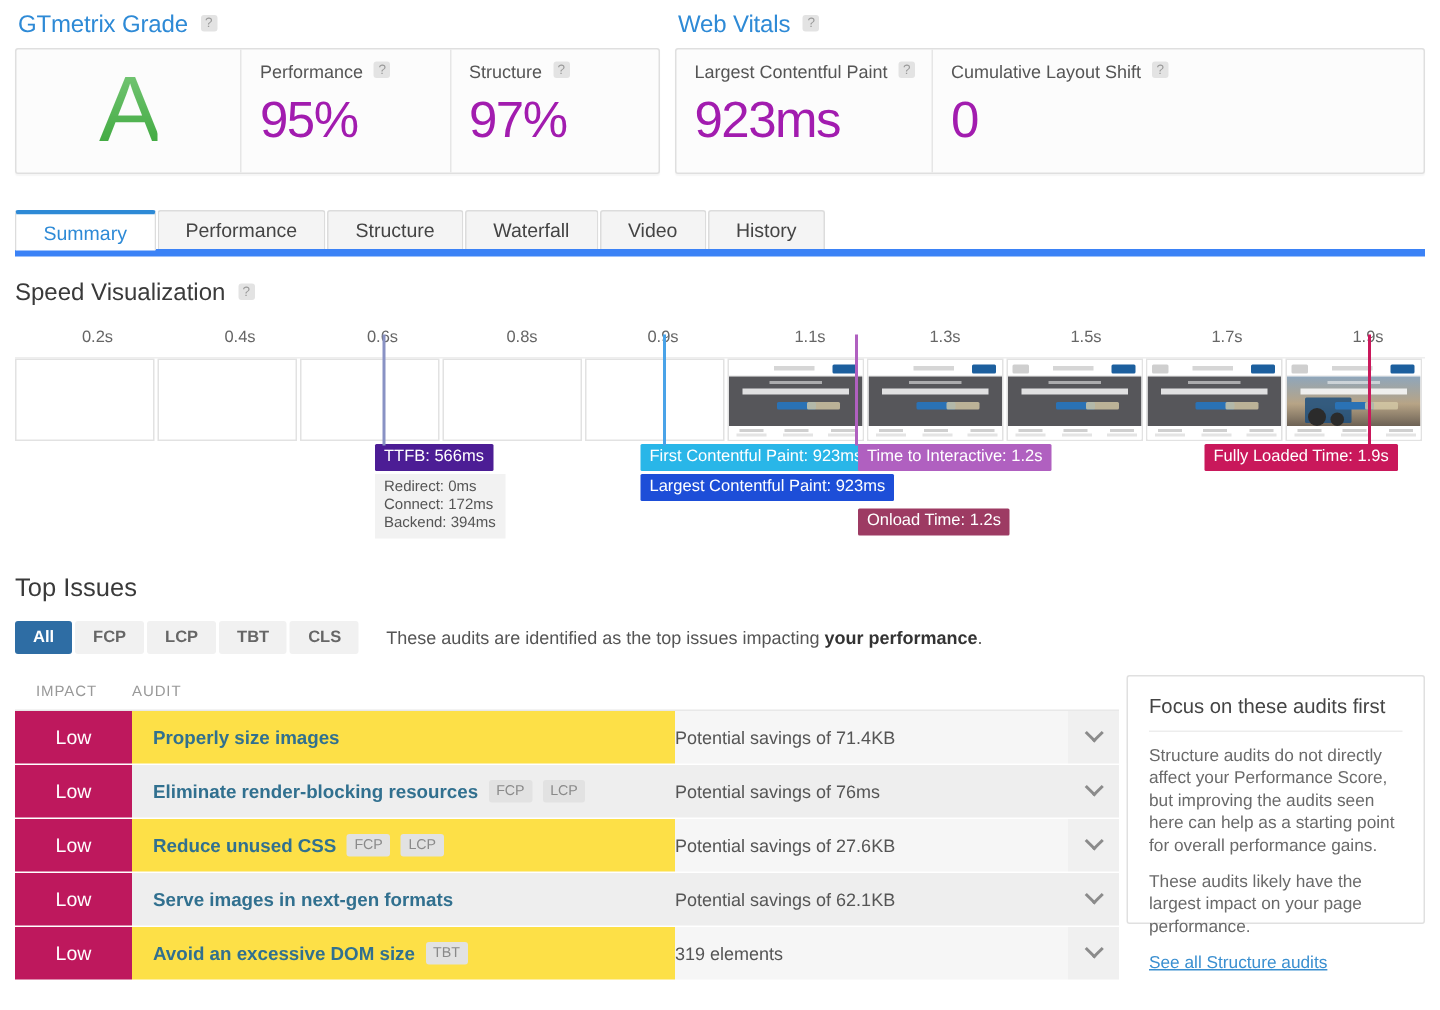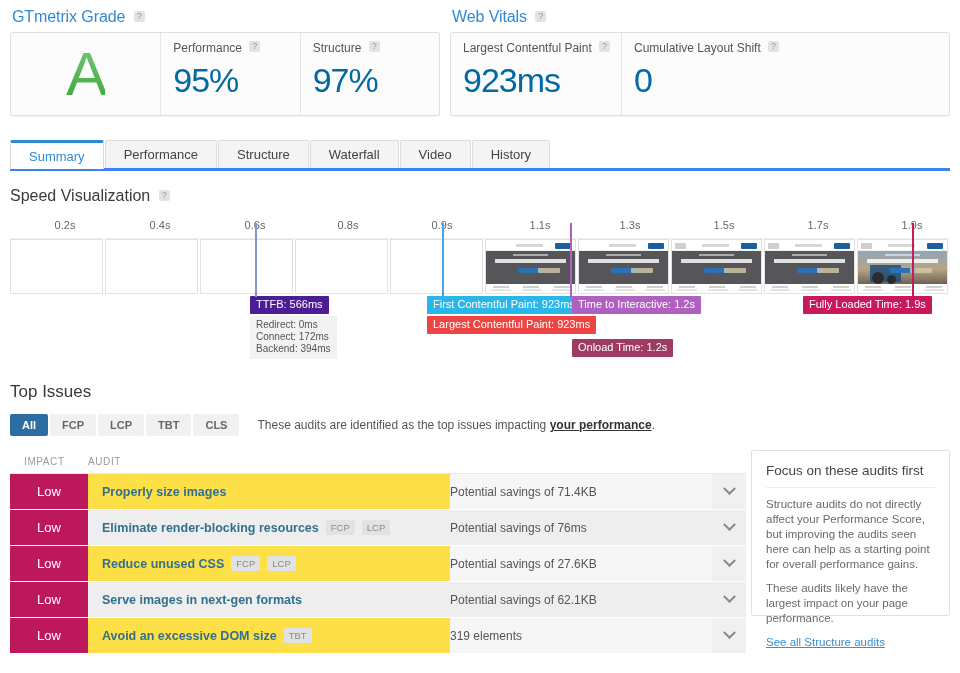--- a/index.html
+++ b/index.html
@@ -33,39 +33,39 @@
   .card-row {
     display: flex; border: 1px solid #dfdfdf; background: #fcfcfc;
     border-radius: 2px; height: 84px; box-shadow: 0 1px 1px rgba(0,0,0,.04);
   }
   .cell { border-left: 1px solid #e6e6e6; padding: 8px 12px; position: relative; }
   .cell:first-child { border-left: none; }
   .cell-label {
     font-size: 12px; color: #555; white-space: nowrap;
   }
   .cell-value {
-    font-size: 34px; color: #0369a1; font-weight: normal;
+    font-size: 34px; color: #a21caf; font-weight: normal;
     line-height: 50px; letter-spacing: -1px;
   }
   .grade-cell {
     width: 150px; display: flex; align-items: center; justify-content: center;
   }
   .grade-letter {
     font-size: 62px; line-height: 66px; font-weight: normal;
     background: linear-gradient(180deg, #7bc97b 0%, #36a436 100%);
     -webkit-background-clip: text; background-clip: text; color: transparent;
     letter-spacing: -2px;
   }
   .grade-sub { width: 140px; }
   .vital-cell { width: 170px; }
 
   
   .tabs {
     display: flex; margin: 24px 10px 0 10px;
-    border-bottom: 3px solid #3b82f6; height: 31px; align-items: stretch;
+    border-bottom: 5px solid #3b82f6; height: 31px; align-items: stretch;
   }
   .tab {
     padding: 0 18px; display: flex; align-items: center; font-size: 13px;
     color: #444; background: #f4f4f4; border: 1px solid #dcdcdc;
     border-bottom: none; margin-right: 1px; border-radius: 2px 2px 0 0;
     position: relative; top: 0; cursor: pointer;
   }
   .tab.active {
     background: #ffffff; color: #2e8ad6; border-top: 3px solid #2e8ad6;
     margin-bottom: -1px; padding-top: 0;
@@ -168,21 +168,21 @@
 
   
   .issues-title { font-size: 17px; color: #3a3a3a; margin: 18px 0 0 10px; font-weight: normal; }
   .filters { display: flex; align-items: center; margin: 12px 0 0 10px; }
   .filter {
     font-size: 11px; padding: 5px 12px; background: #f1f1f1; color: #666;
     margin-right: 2px; border-radius: 2px; cursor: pointer; font-weight: bold;
   }
   .filter.active { background: #2e6da4; color: #fff; }
   .filter-note { font-size: 12px; color: #555; margin-left: 16px; }
-  .filter-note b { color: #333; text-decoration: underline; }
+  .filter-note b { color: #333; }
 
   .issues-wrap { display: flex; margin: 14px 10px 0 10px; gap: 5px; }
   .table { flex: 0 0 736px; }
   .thead { display: flex; font-size: 10px; color: #999; letter-spacing: .6px; padding: 6px 0 6px 0; border-bottom: 1px solid #e8e8e8; }
   .th-impact { width: 78px; padding-left: 14px; }
   .th-audit { }
   .row { display: flex; align-items: stretch; height: 35px; margin-bottom: 1px; }
   .row.alt .audit-cell, .row.alt .save-cell, .row.alt .chev-cell { background: #eeeeee; }
   .impact {
     width: 78px; background: #be185d; color: #fff; display: flex;
@@ -419,21 +419,21 @@
           </div>
         </div>
         <div class="vline" style="left: 245px; background: rgb(137, 146, 196); height: 74px;"></div>
         <div class="vline" style="left: 432px; background: rgb(74, 163, 232); height: 74px;"></div>
         <div class="vline" style="left: 560px; background: rgb(176, 96, 192); height: 74px;"></div>
         <div class="vline" style="left: 902px; background: rgb(201, 24, 91); height: 74px;"></div>
       </div>
     <div class="labels" id="labels">
         <div class="marker" style="left: 240px; top: 0px; background: #4c1d95;">TTFB: 566ms</div>
         <div class="marker" style="left: 417px; top: 0px; background: rgb(41, 182, 232);">First Contentful Paint: 923ms</div>
-        <div class="marker" style="left: 417px; top: 20px; background: #ef4444;">Largest Contentful Paint: 923ms</div>
+        <div class="marker" style="left: 417px; top: 20px; background: #1d4ed8;">Largest Contentful Paint: 923ms</div>
         <div class="marker" style="left: 562px; top: 0px; background: rgb(176, 96, 192);">Time to Interactive: 1.2s</div>
         <div class="marker" style="left: 562px; top: 43px; background: rgb(157, 59, 99);">Onload Time: 1.2s</div>
         <div class="marker" style="left: 793px; top: 0px; background: rgb(201, 24, 91);">Fully Loaded Time: 1.9s</div>
         <div class="sub-note" style="left: 240px; top: 20px;">
           <div>Redirect: 0ms</div>
           <div>Connect: 172ms</div>
           <div>Backend: 394ms</div>
         </div>
       </div>
   </div>

